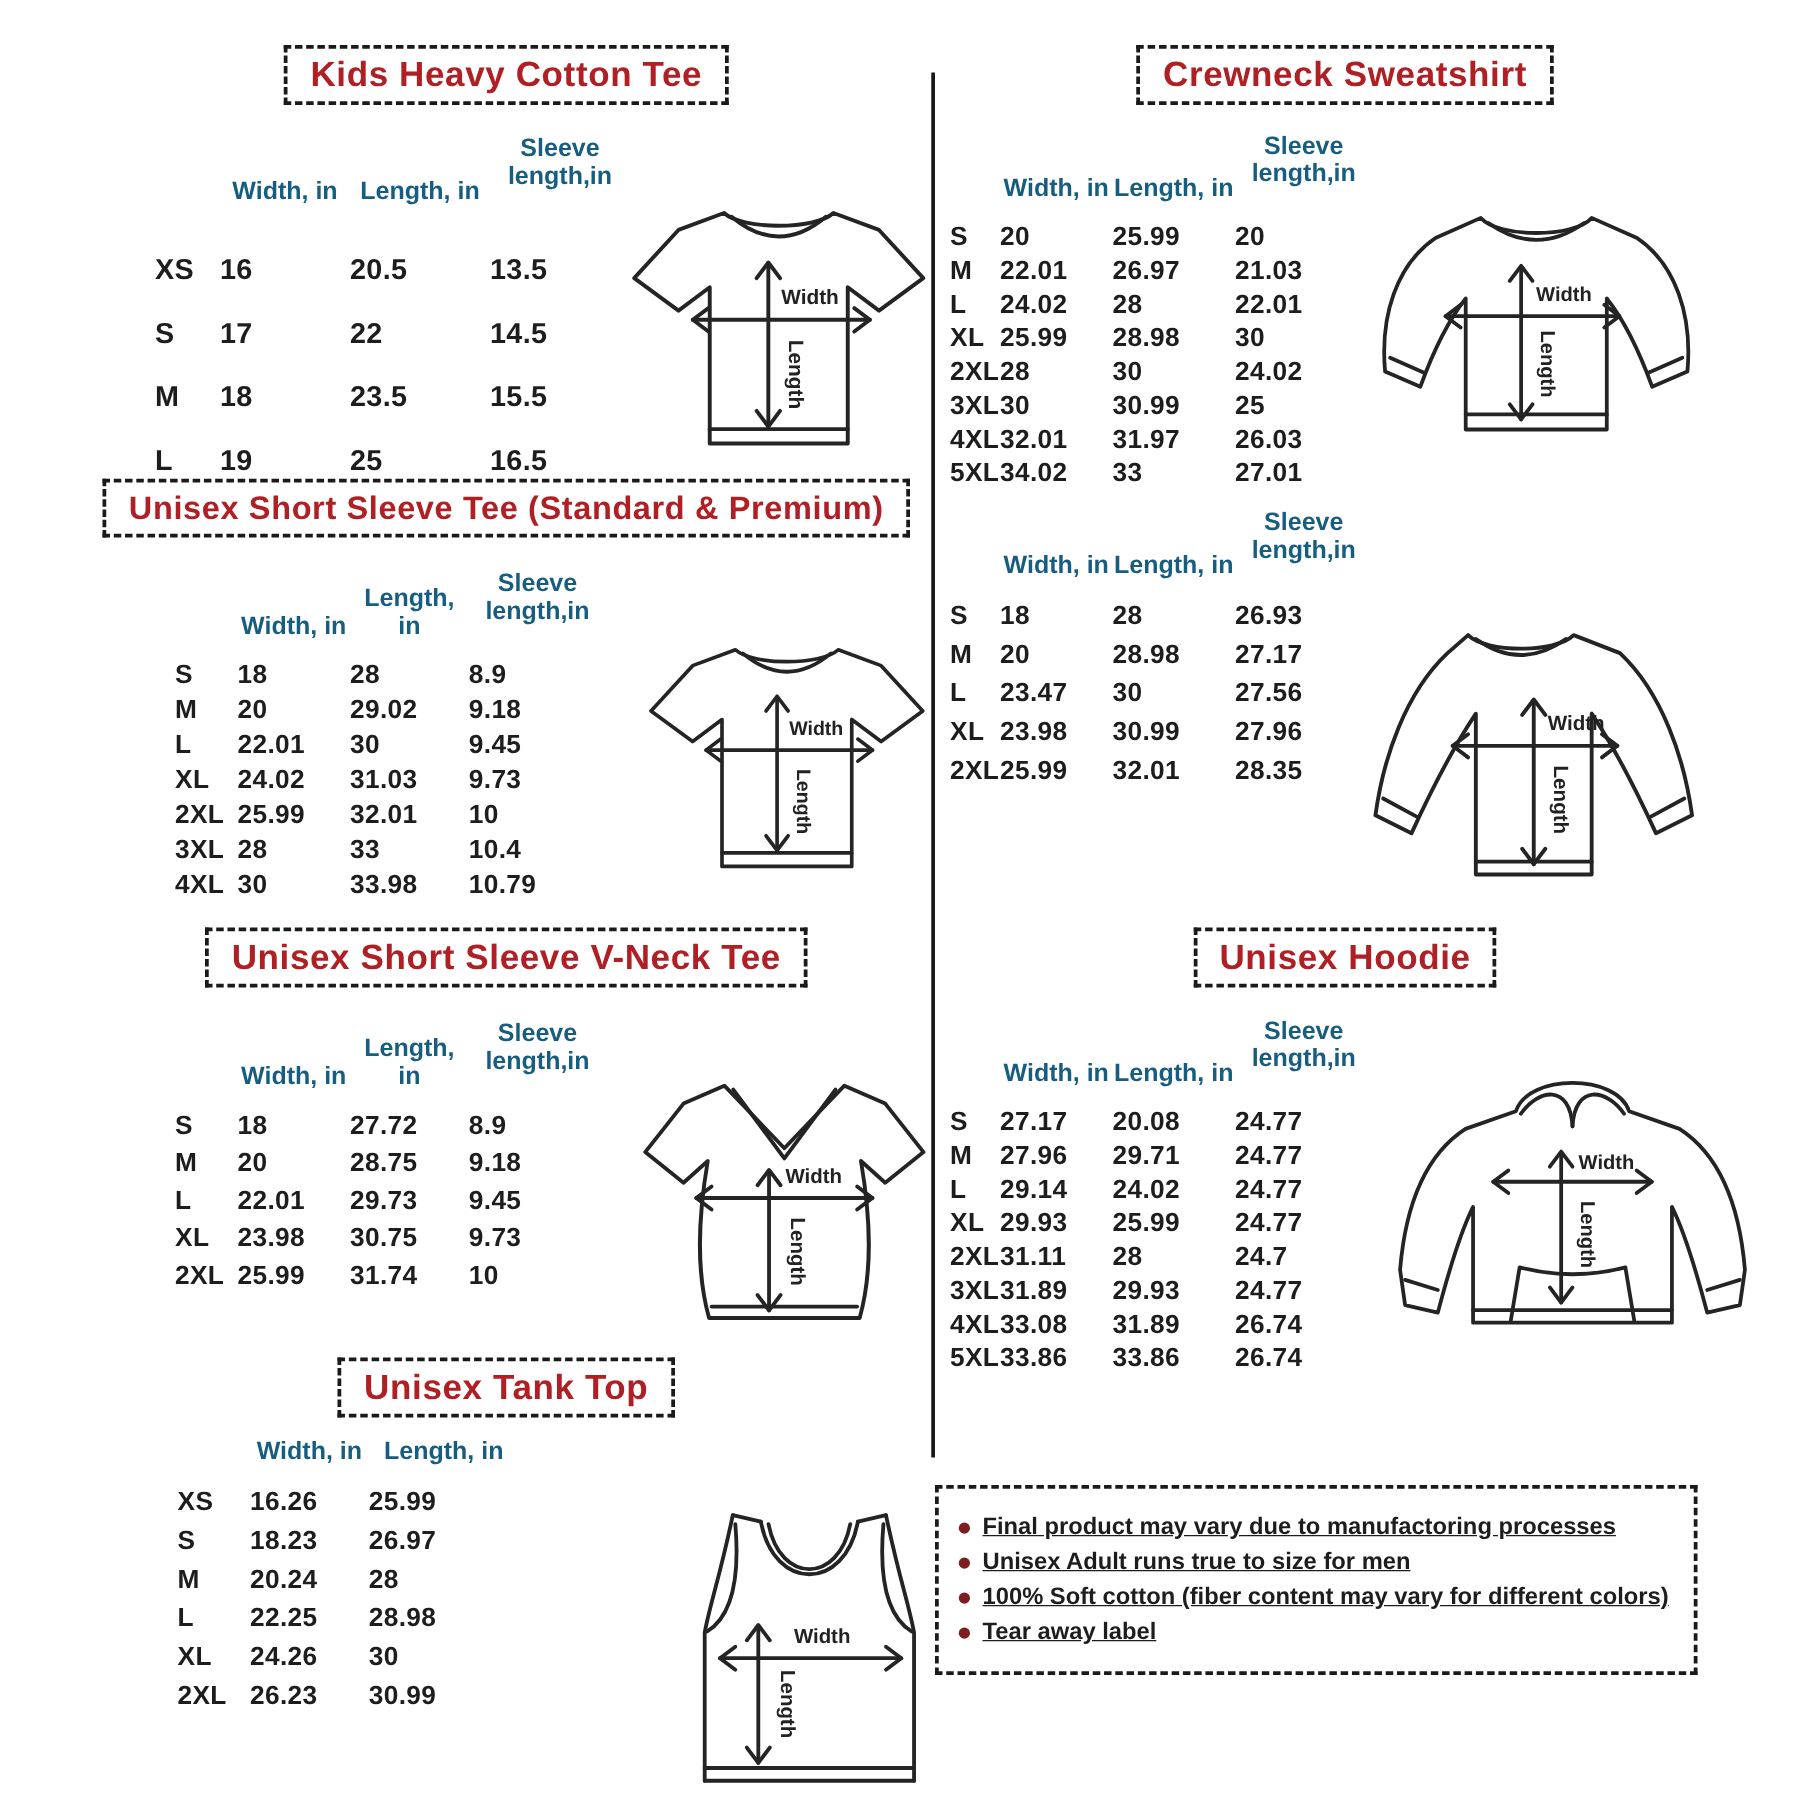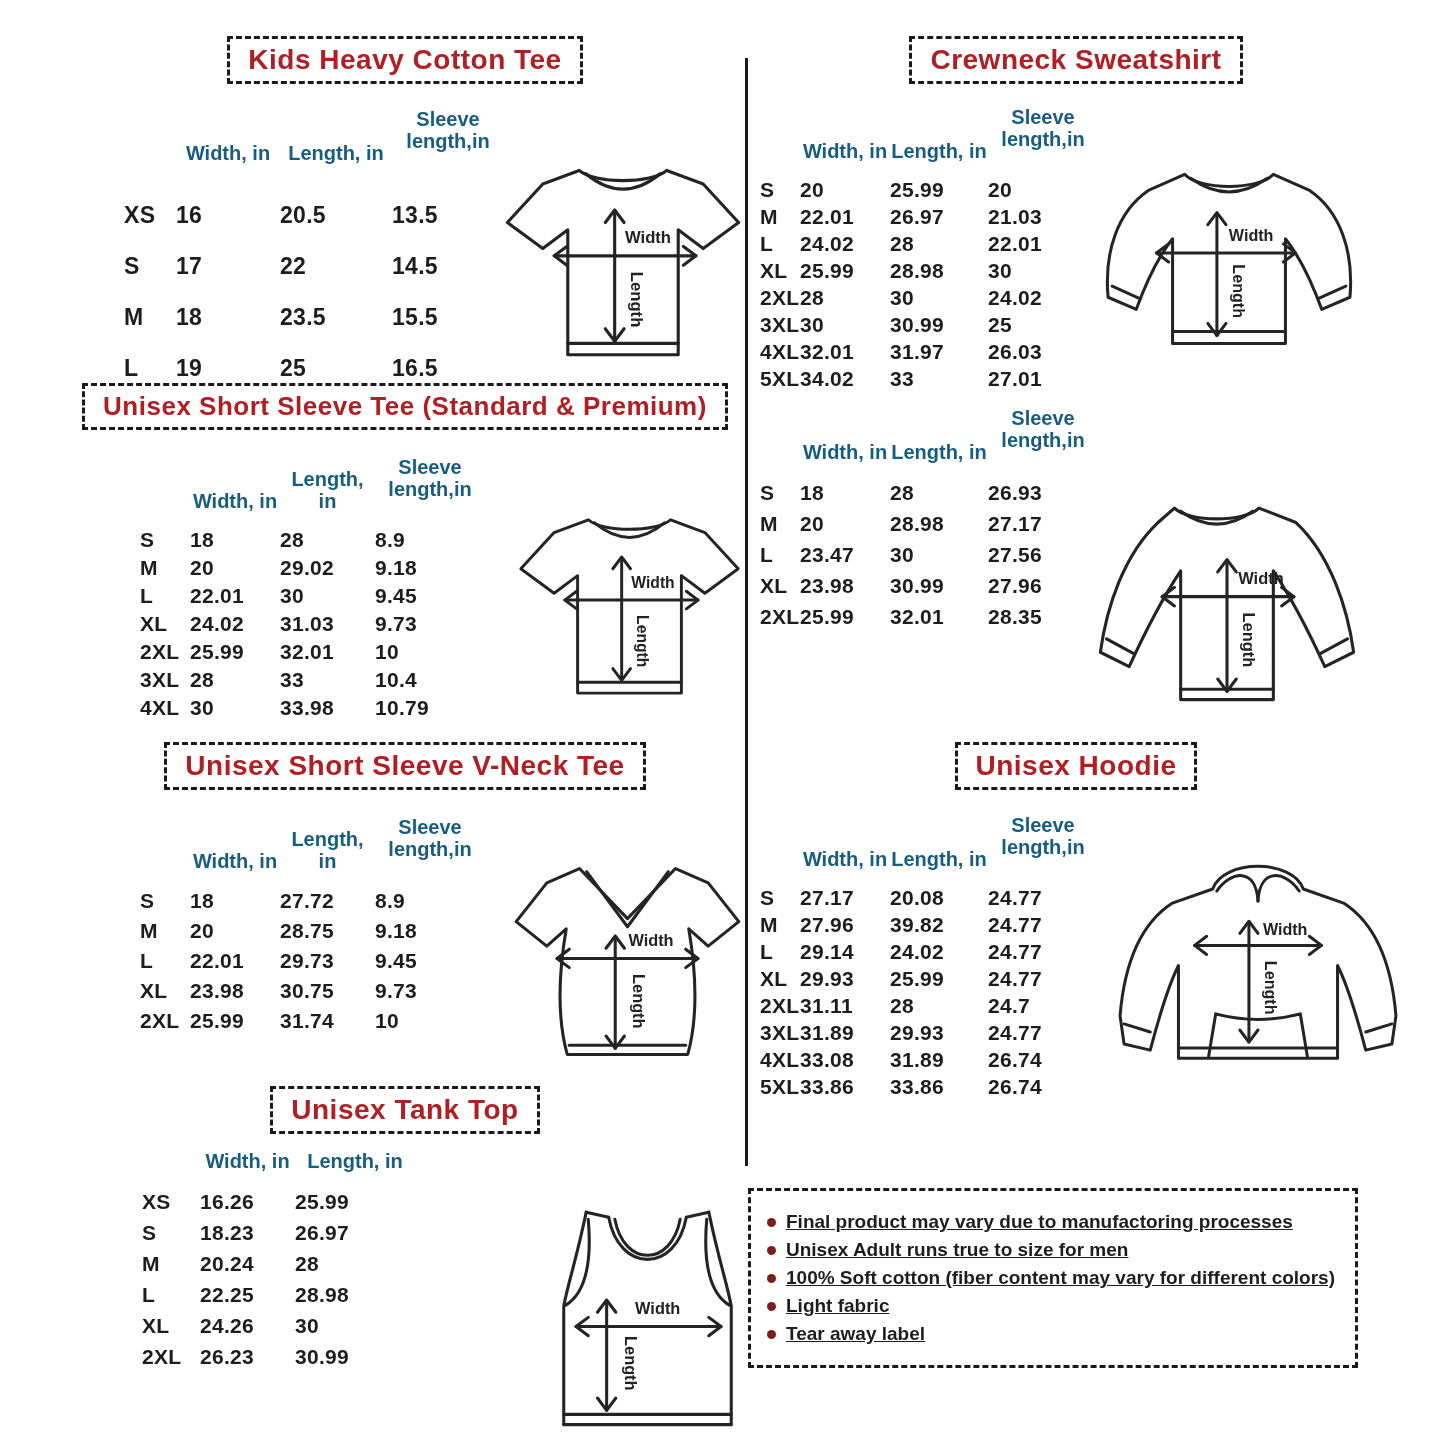--- a/index.html
+++ b/index.html
@@ -403,21 +403,21 @@
     <div class="tbody">
         <div class="trow">
           <span class="size">S</span>
           <span class="val">27.17</span>
           <span class="val">20.08</span>
           <span class="val">24.77</span>
         </div>
         <div class="trow">
           <span class="size">M</span>
           <span class="val">27.96</span>
-          <span class="val">39.82</span>
+          <span class="val">29.71</span>
           <span class="val">24.77</span>
         </div>
         <div class="trow">
           <span class="size">L</span>
           <span class="val">29.14</span>
           <span class="val">24.02</span>
           <span class="val">24.77</span>
         </div>
         <div class="trow">
           <span class="size">XL</span>
@@ -553,19 +553,15 @@
     <div class="note-line">
       <span class="bullet"></span>
       <span class="note-text">Unisex Adult runs true to size for men</span>
     </div>
     <div class="note-line">
       <span class="bullet"></span>
       <span class="note-text">100% Soft cotton (fiber content may vary for different colors)</span>
     </div>
     <div class="note-line">
       <span class="bullet"></span>
-      <span class="note-text">Light fabric</span>
-    </div>
-    <div class="note-line">
-      <span class="bullet"></span>
       <span class="note-text">Tear away label</span>
     </div>
   </div>
 
 </body></html>

